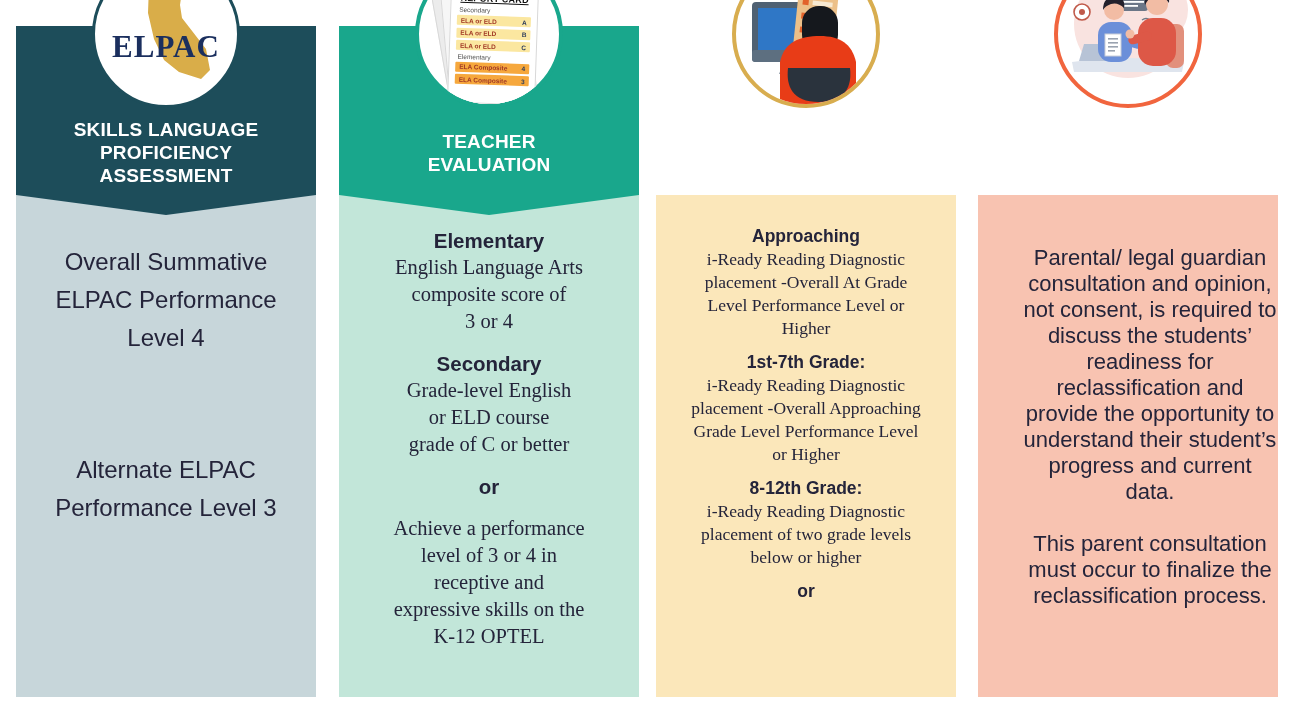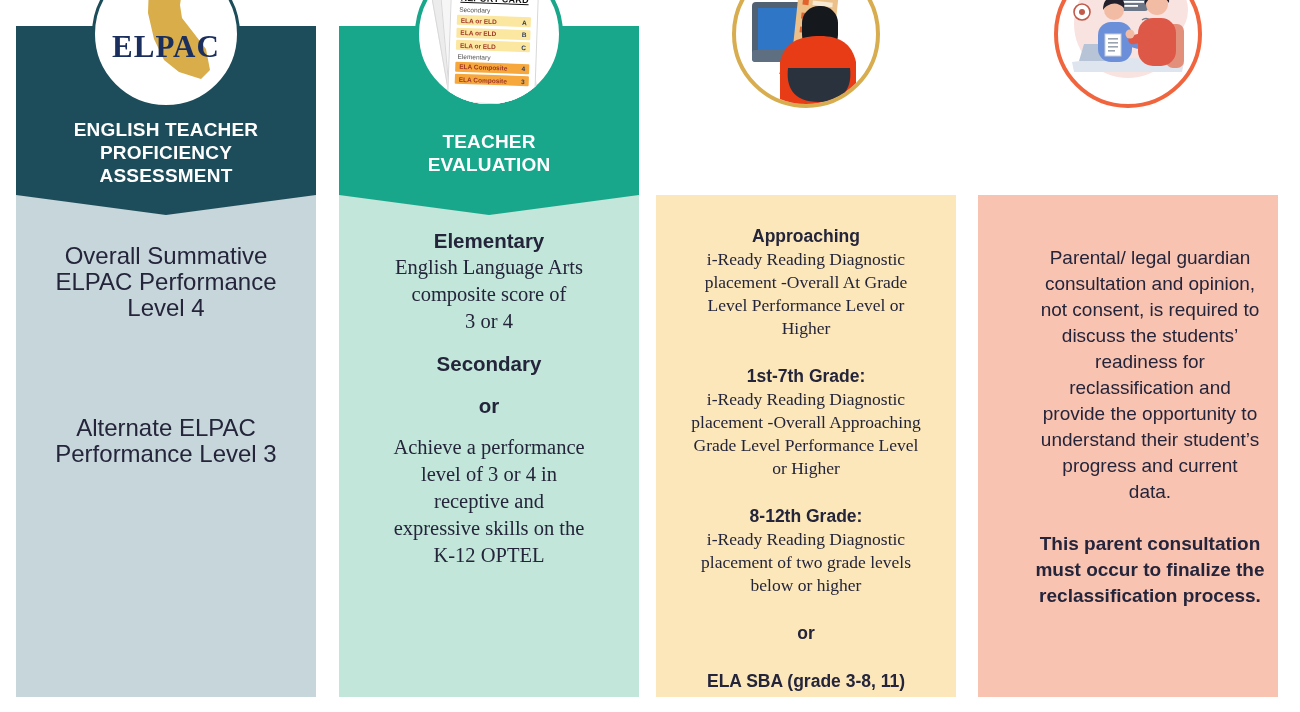--- a/index.html
+++ b/index.html
@@ -32,36 +32,36 @@
   .circle{
     position:absolute;top:-40px;left:calc(50% - 74px);
     width:140px;height:140px;border-radius:50%;
     background:#ffffff;border:4px solid var(--hdr);
     z-index:3;overflow:hidden;
   }
   .circle.thin{border-width:3px;width:142px;height:142px;}
   .circle svg{position:absolute;left:0;top:0;}
 
   
-  .body-c1{font-size:24px;line-height:26px;padding-top:48px;}
+  .body-c1{font-size:24px;line-height:38px;padding-top:48px;}
   .c1-item{margin:0;white-space:pre-line;}
   .c1-item.second{margin-top:94px;}
 
   
   .bh{margin:0;font-size:inherit;font-weight:700;}
   .bt{margin:0;white-space:pre-line;font-family:Liberation Serif, serif;}
   .body-c2{font-size:20.5px;line-height:27px;padding-top:32px;}
   .body-c2 .block + .block{margin-top:15px;}
   .body-c3{font-size:17.5px;line-height:23px;padding-top:30px;}
-  .body-c3 .block + .block{margin-top:25px;}
-
-  
-  .body-c4{font-size:19px;line-height:26px;padding-top:50px;padding-left:44px;}
+  .body-c3 .block + .block{margin-top:11px;}
+
+  
+  .body-c4{font-size:22px;line-height:26px;padding-top:50px;padding-left:44px;}
   .c4-para{margin:0;white-space:pre-line;}
-  .c4-para.second{margin-top:26px;font-weight:bold;}
+  .c4-para.second{margin-top:26px;}
 
   
   .rc-sheet{position:absolute;width:88px;height:116px;background:#ececec;
     border:1px solid #d8d8d8;box-sizing:border-box;}
   .rc-b1{left:22px;top:26px;transform:rotate(-10deg);}
   .rc-b2{left:26px;top:25px;background:#f6f6f6;transform:rotate(-5deg);}
   .rc-front{left:30px;top:24px;background:#ffffff;transform:rotate(2deg);
     padding:5px 6px;}
   .rc-title{font-size:9px;font-weight:800;text-align:center;color:#111;
     text-decoration:underline;letter-spacing:.2px;margin-bottom:3px;}
@@ -79,21 +79,21 @@
 <div class="column" style="left: 16px; --hdr: #1d4d5a; --body: #c7d6da;">
   <div class="card-body body-c1">
     <p class="c1-item">Overall Summative
 ELPAC Performance
 Level 4</p>
     <p class="c1-item second">Alternate ELPAC
 Performance Level 3</p>
   </div>
   <div class="card-header">
     <div class="title-zone">
-      <h2 class="card-title">ENGLISH TEACHER
+      <h2 class="card-title">SKILLS LANGUAGE
 PROFICIENCY
 ASSESSMENT</h2>
     </div>
   </div>
   <div class="circle thin">
     <svg width="142" height="142" viewBox="0 0 142 142">
       <path d="M56,2 L90,7 L85,42 L87,55 L94,64 L111,86 L115,107 L106,116 L84,109 L69,97 L59,76 L53,50 L54,22 Z" fill="#d9ad49"></path>
       <text x="71" y="94" text-anchor="middle" font-family="Liberation Serif, serif" font-size="31" font-weight="bold" fill="#1b2f5e" letter-spacing="1">ELPAC</text>
     </svg>
   </div>
@@ -102,20 +102,23 @@
 <div class="column" style="left: 339px; --hdr: #19a78c; --body: #c2e6d9;">
   <div class="card-body body-c2">
     <div class="block">
       <h3 class="bh">Elementary</h3>
       <p class="bt">English Language Arts
 composite score of
 3 or 4</p>
     </div>
     <div class="block">
       <h3 class="bh">Secondary</h3>
+      <p class="bt">Grade-level English
+or ELD course
+grade of C or better</p>
     </div>
     <div class="block">
       <h3 class="bh">or</h3>
     </div>
     <div class="block">
       <p class="bt">Achieve a performance
 level of 3 or 4 in
 receptive and
 expressive skills on the
 K-12 OPTEL</p>
@@ -177,21 +180,20 @@
     <div class="block">
       <h3 class="bh">8-12th Grade:</h3>
       <p class="bt">i-Ready Reading Diagnostic
 placement of two grade levels
 below or higher</p>
     </div>
     <div class="block">
       <h3 class="bh">or</h3>
     </div>
     <div class="block">
-      <h3 class="bh">ELA SBA (grade 3-8, 11)</h3>
     </div>
   </div>
   <div class="circle">
     <svg width="140" height="140" viewBox="0 0 140 140">
 
       <rect x="16" y="38" width="80" height="60" rx="4" fill="#4f6173"></rect>
       <rect x="22" y="44" width="68" height="42" fill="#2f77c6"></rect>
       <rect x="16" y="86" width="80" height="12" rx="3" fill="#5d6f80"></rect>
       <polygon points="48,98 64,98 69,110 43,110" fill="#8795a3"></polygon>
 

